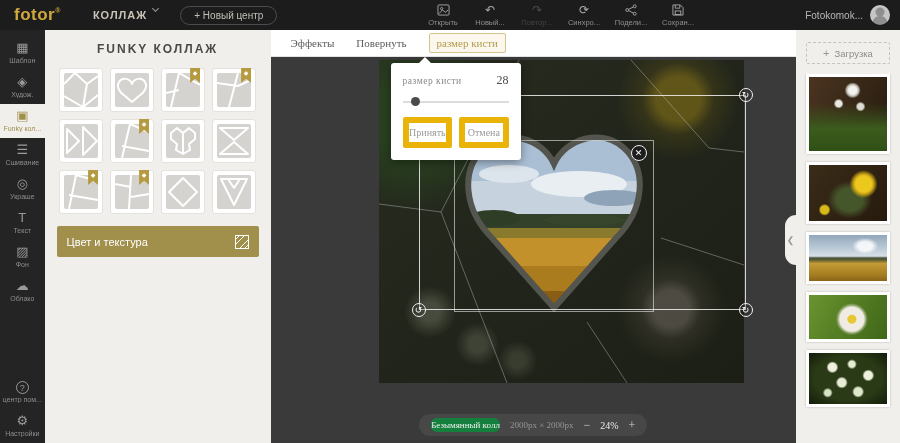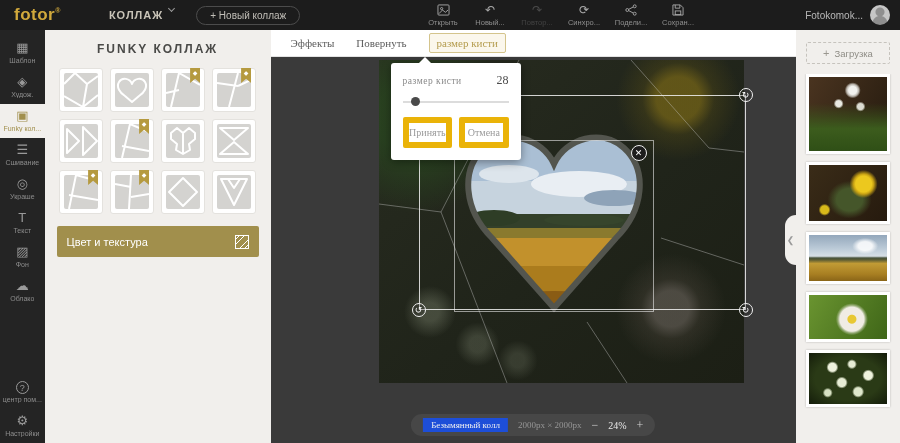--- a/index.html
+++ b/index.html
@@ -3,21 +3,21 @@
 <meta charset="utf-8">
 <style>
   * { margin:0; padding:0; box-sizing:border-box; }
   body { font-family:"Liberation Sans", sans-serif; background:#111; }
   .app { position:relative; width:900px; height:443px; overflow:hidden; background:#3a3a3a; }
 
   
   .topbar { position:relative; height:30px; background:#1c1c1c; display:flex; align-items:center; padding:0 10px; z-index:30; }
   .logo { color:var(--brand,#d1a93c); font-size:17px; font-weight:bold; letter-spacing:.5px; margin-left:4px; cursor:pointer; }
   .logo sup { font-size:7px; vertical-align:super; }
-  .menu-collage { display:flex; gap:6px; margin-left:48px; color:#c9c4b8; font-size:11px; font-weight:bold; letter-spacing:1px; cursor:pointer; }
+  .menu-collage { display:flex; gap:6px; margin-left:32px; color:#c9c4b8; font-size:11px; font-weight:bold; letter-spacing:1px; cursor:pointer; }
   .chev { width:5px; height:5px; border-right:1px solid #9a9a9a; border-bottom:1px solid #9a9a9a; transform:rotate(45deg); margin-top:-3px; }
   .new-collage { margin-left:22px; border:1px solid #4c4c4c; border-radius:11px; color:#c2bfb8; font-size:10px; padding:3px 13px; background:transparent; cursor:pointer; }
   .topbar-tools { position:absolute; left:425px; top:0; height:30px; display:flex; align-items:center; gap:11px; }
   .tool { width:36px; display:flex; flex-direction:column; align-items:center; color:#a8a8a8; cursor:pointer; }
   .tool .t-ic { font-size:12px; line-height:12px; height:13px; }
   .tool .t-ic svg { stroke-width:1; }
   .tool .t-lb { font-size:7.5px; color:#8f8f8f; margin-top:1px; white-space:nowrap; }
   .tool.disabled { opacity:.32; }
   .user-block { position:absolute; right:10px; top:0; height:30px; display:flex; align-items:center; gap:7px; cursor:pointer; }
   .user-name { color:#b7b7b7; font-size:10px; }
@@ -82,21 +82,21 @@
   .popup-row { display:flex; justify-content:space-between; align-items:baseline; }
   .popup-label { font-size:9.5px; color:#8a8a8a; letter-spacing:.5px; }
   .popup-value { font-size:12px; color:#4c4c4c; }
   .slider { position:relative; height:2px; background:#dcdcdc; margin:13px 0 14px; cursor:pointer; }
   .slider-thumb { position:absolute; top:-4px; width:9px; height:9px; border-radius:50%; background:#4a4a4a; }
   .popup-btns { display:flex; gap:7px; }
   .popup-btns button { flex:1; border:6px solid #eab308; background:#fff; border-radius:2px; font-size:10px; color:#9a9a9a; padding:4px 0; cursor:pointer; font-family:inherit; }
 
   
   .statusbar { position:absolute; left:50%; bottom:7px; transform:translateX(-50%); height:22px; background:#474747; border-radius:12px; display:flex; align-items:center; gap:10px; padding:0 12px; }
-  .doc-name { background:#1d4ed8; color:#f0f0f0; font-size:9px; padding:2px 8px; border-radius:0; white-space:nowrap; cursor:pointer; }
+  .doc-name { background:#15803d; color:#f0f0f0; font-size:9px; padding:2px 0; border-radius:6px; white-space:nowrap; cursor:pointer; }
   .doc-dims { font-size:9px; color:#969696; white-space:nowrap; }
   .zoom-btn { color:#d0d0d0; font-size:12px; cursor:pointer; line-height:1; }
   .zoom-val { color:#e8e8e8; font-size:10px; }
 
   
   .right-panel { position:relative; width:105px; background:#f1efec; display:flex; flex-direction:column; }
   .panel-handle { position:absolute; left:-11px; top:185px; width:11px; height:50px; background:#f1efec; border-radius:24px 0 0 24px; display:flex; align-items:center; justify-content:center; color:#9a9a9a; font-size:9px; cursor:pointer; z-index:5; }
   .upload-btn { margin:12px 10px 10px; height:22px; border:1px dashed #c6c3bd; border-radius:2px; display:flex; align-items:center; justify-content:center; gap:5px; color:#8f8d86; font-size:9.5px; background:transparent; cursor:pointer; }
   .upload-btn .plus { font-size:11px; color:#9a978f; }
   .photos { flex:1; overflow:hidden; }
@@ -132,21 +132,21 @@
 <body>
 
 <div class="app">
 
   <div class="topbar">
     <div class="logo"><span>fotor</span><sup>®</sup></div>
     <div class="menu-collage">
       <span>КОЛЛАЖ</span>
       <span class="chev"></span>
     </div>
-    <button class="new-collage">+ <span>Новый коллаж</span></button>
+    <button class="new-collage">+ <span>Новый центр</span></button>
     <div class="topbar-tools" id="topbar-tools">
         <div class="tool">
           <span class="t-ic"><svg width="13" height="12" viewBox="0 0 14 13" fill="none" stroke="currentColor">
               <rect x="1" y="1" width="12" height="11" rx="1"></rect>
               <circle cx="5" cy="5" r="1.2"></circle>
               <path d="M2 10.5 L6 6.5 L9 9 L12 6.5"></path>
             </svg></span>
           <span class="t-lb">Открыть</span>
         </div>
         <div class="tool">

